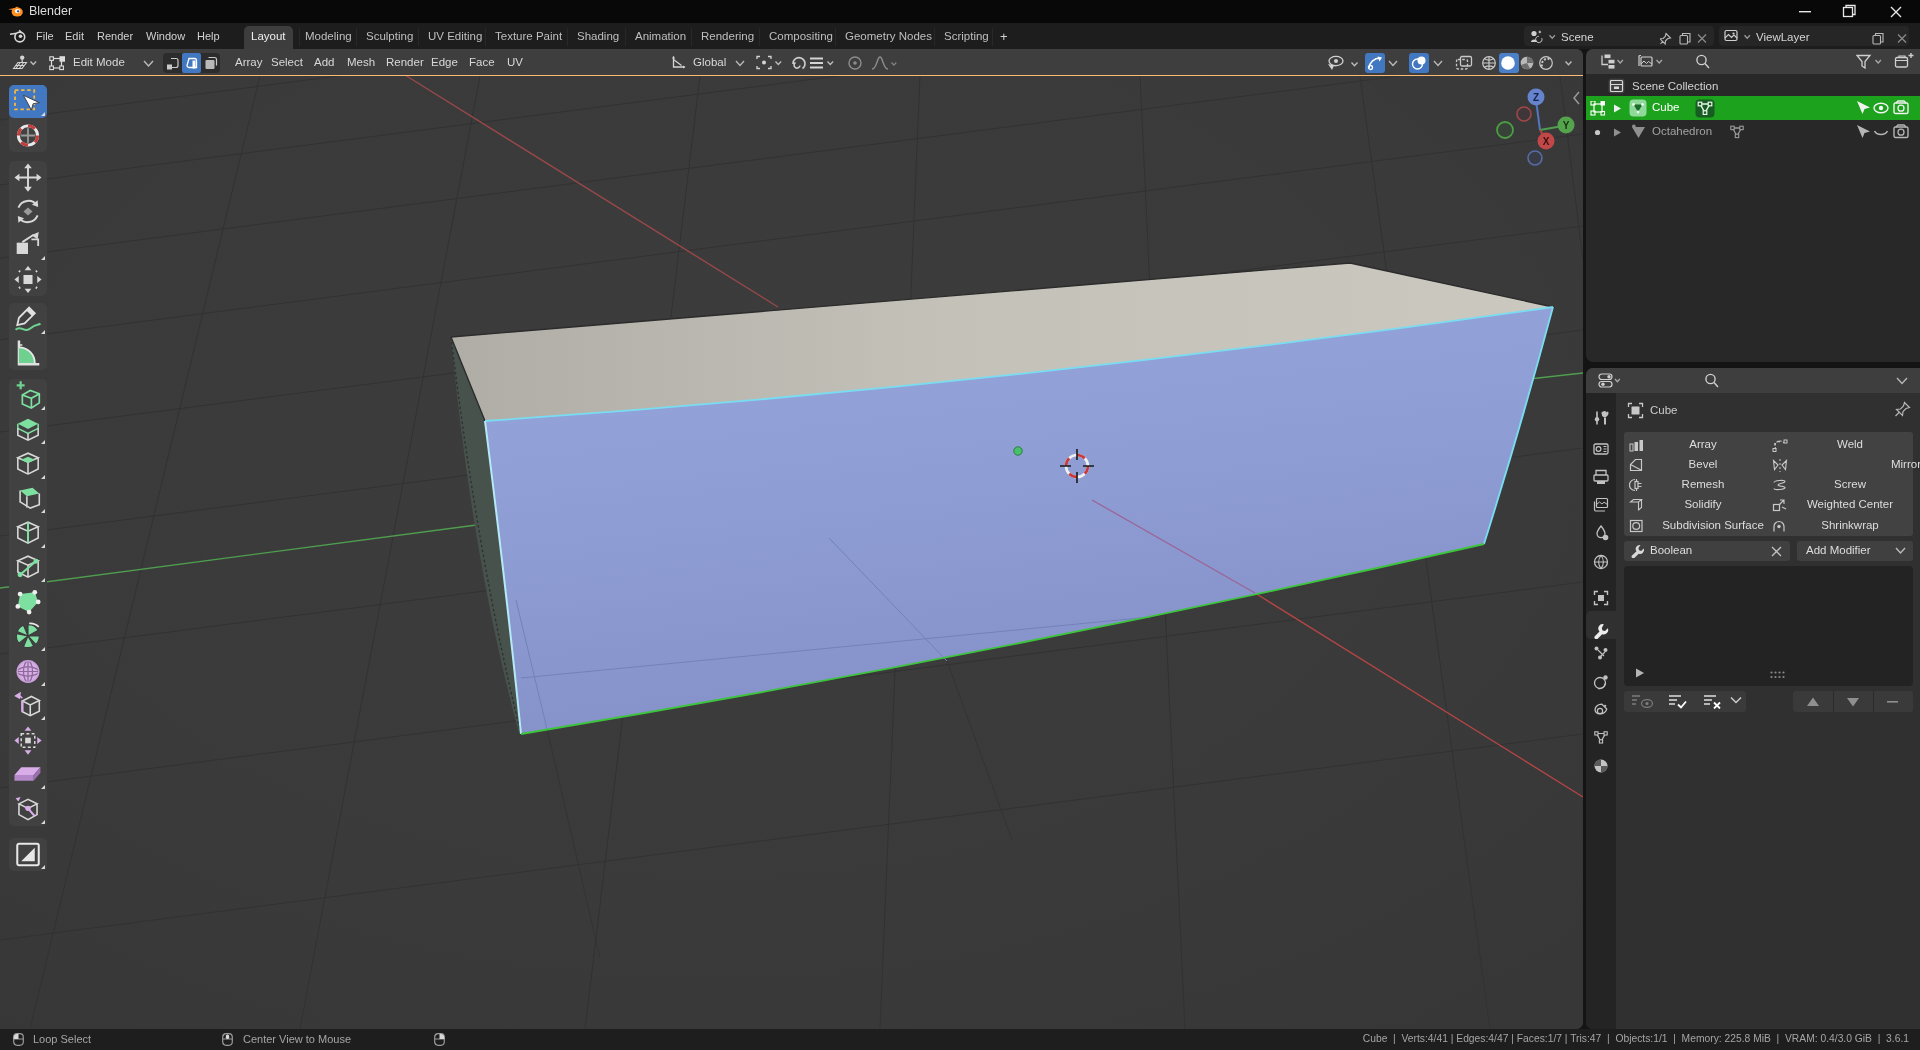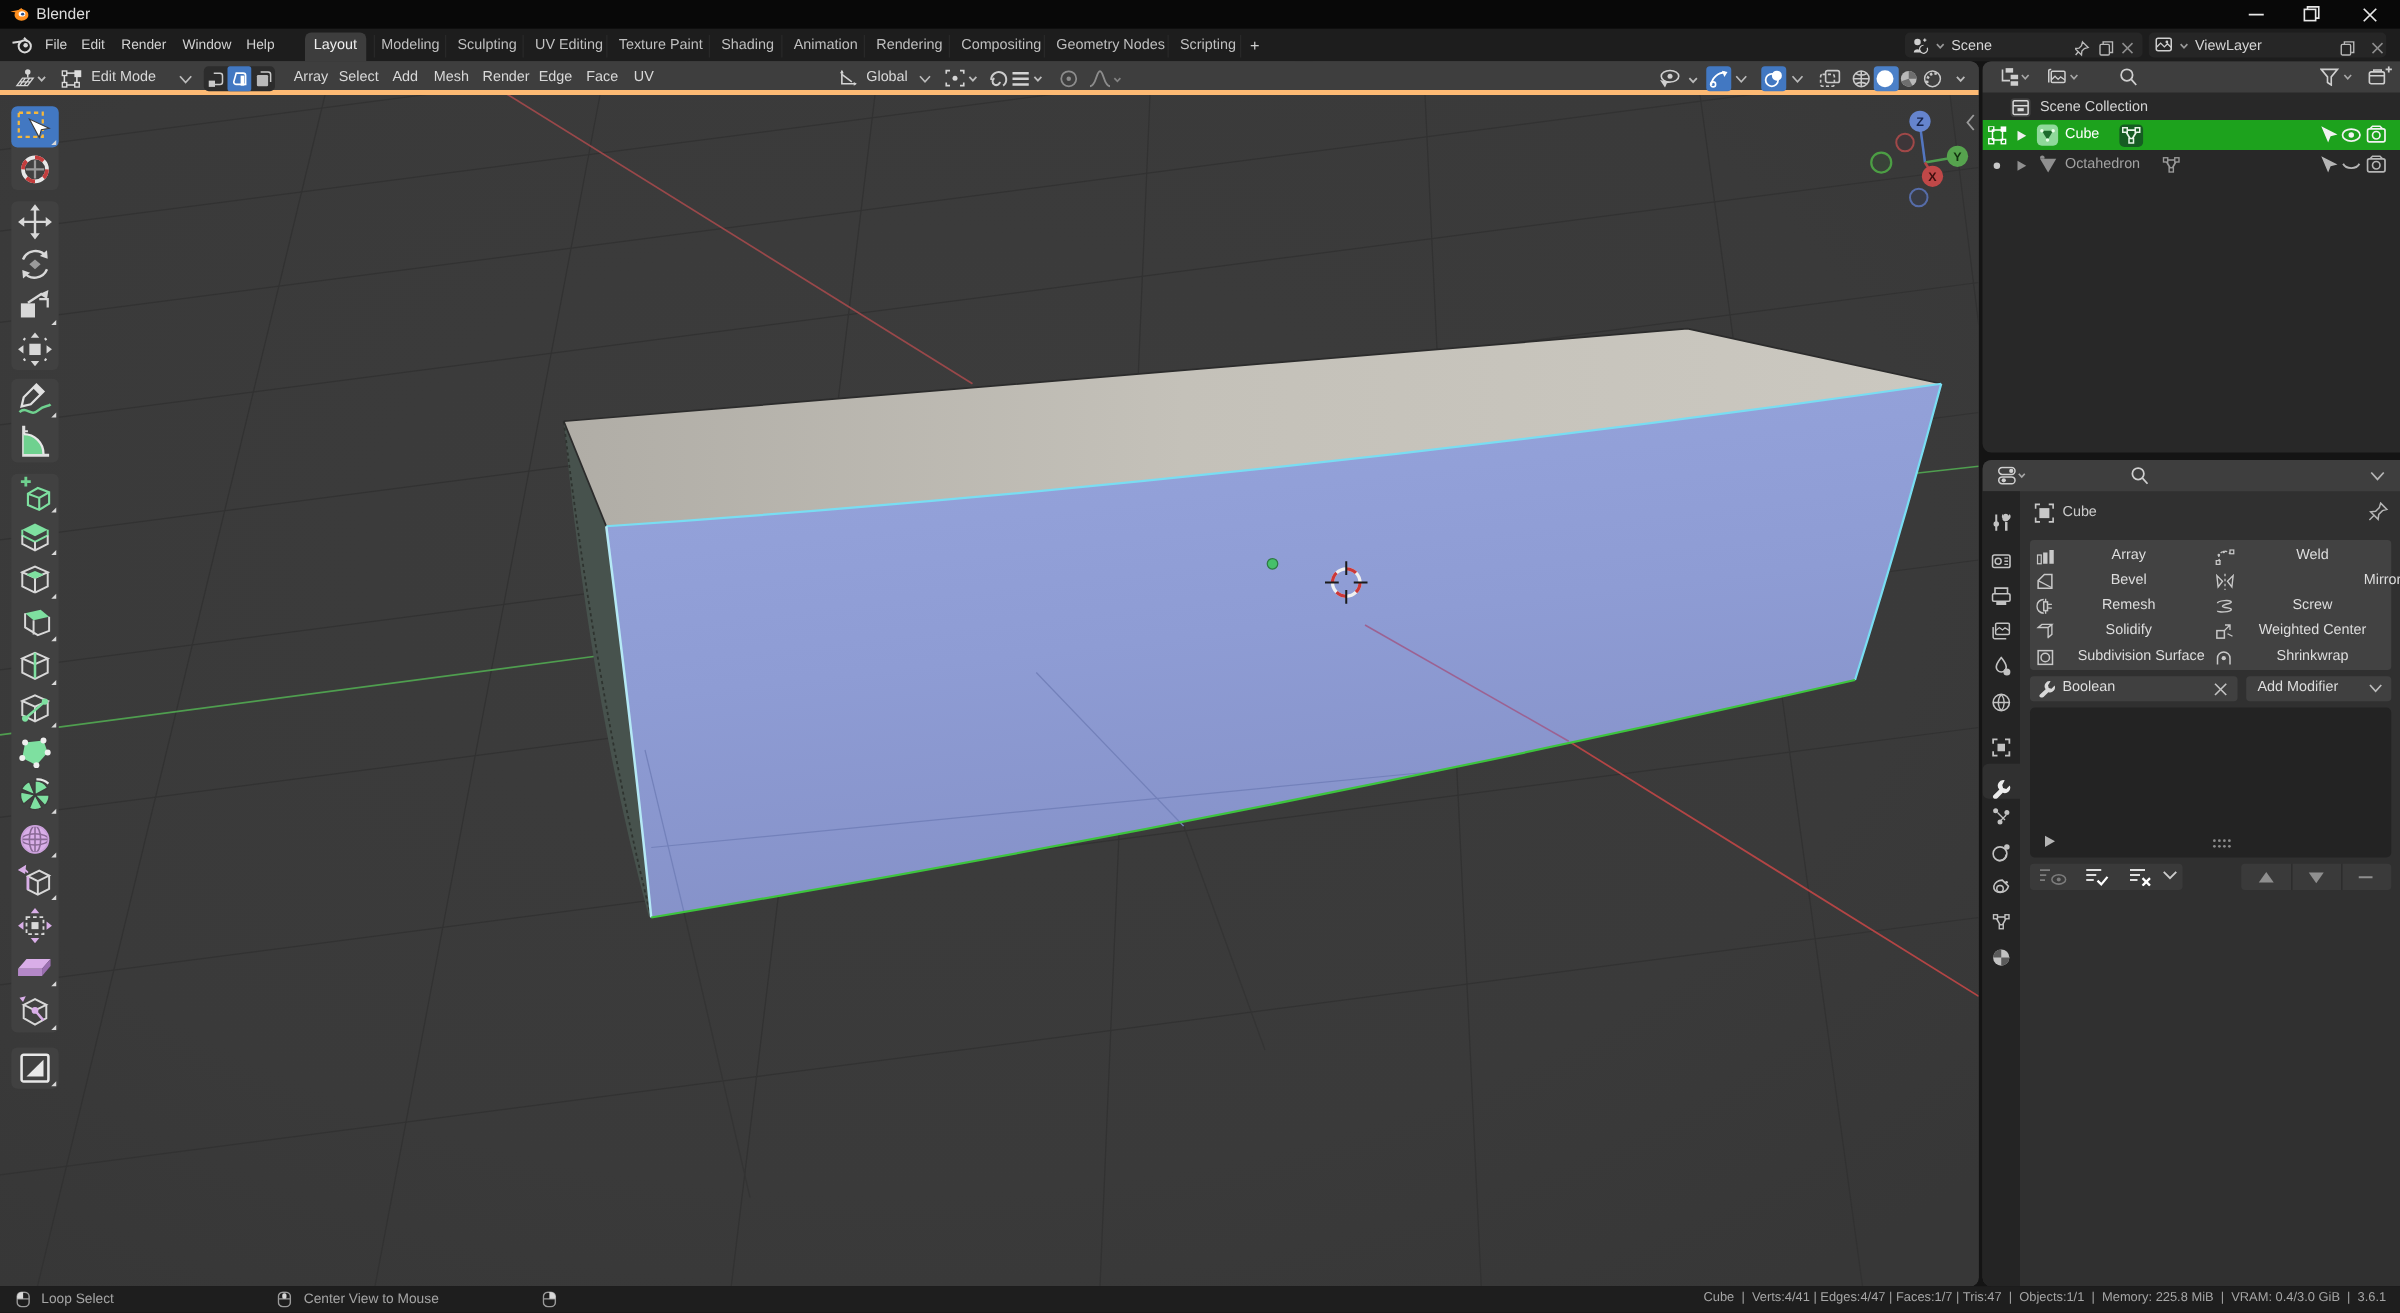--- a/index.html
+++ b/index.html
@@ -14,21 +14,21 @@
 .winbtn { top:0px; width:44px; height:23px; color:#e8e8e8; text-align:center; }
 
 
 #topbar { left:0; top:23px; width:1920px; height:26px; background:#1d1d1d; }
 .menu { top:7px; font-size:11px; color:#d2d2d2; }
 .tabtxt { top:7px; font-size:11.5px; color:#bfbfbf; white-space:nowrap; }
 .idfield { top:3px; height:20px; background:#262626; border-radius:4px; color:#c9c9c9; }
 
 
 #vpwrap { left:0px; top:49px; width:1583px; height:980px; background:#3a3a3a; border-radius:0 7px 7px 0; overflow:hidden; }
-#vphead { left:0; top:49px; width:1583px; height:27px; background:#3e3e3e; border-radius:0 7px 0 0; border-bottom:4px solid #fdba74; }
+#vphead { left:0; top:49px; width:1583px; height:27px; background:#3e3e3e; border-radius:0 7px 0 0; border-bottom:1px solid #fdba74; }
 .htxt { top:7px; font-size:11.5px; color:#d8d8d8; }
 
 
 .tgroup { left:9px; width:38px; background:#414141; border-radius:5px; }
 .tbtn { left:9px; width:38px; height:33px; border-radius:5px; }
 .tbtn svg { position:absolute; left:6px; top:3px; transform:scale(1.13); transform-origin:13px 13.5px; }
 .tbtn.on { background:#4278c2; }
 .subtri { position:absolute; right:2px; bottom:2px; width:0; height:0; border-left:4px solid transparent; border-bottom:4px solid #d8d8d8; }
 
 

